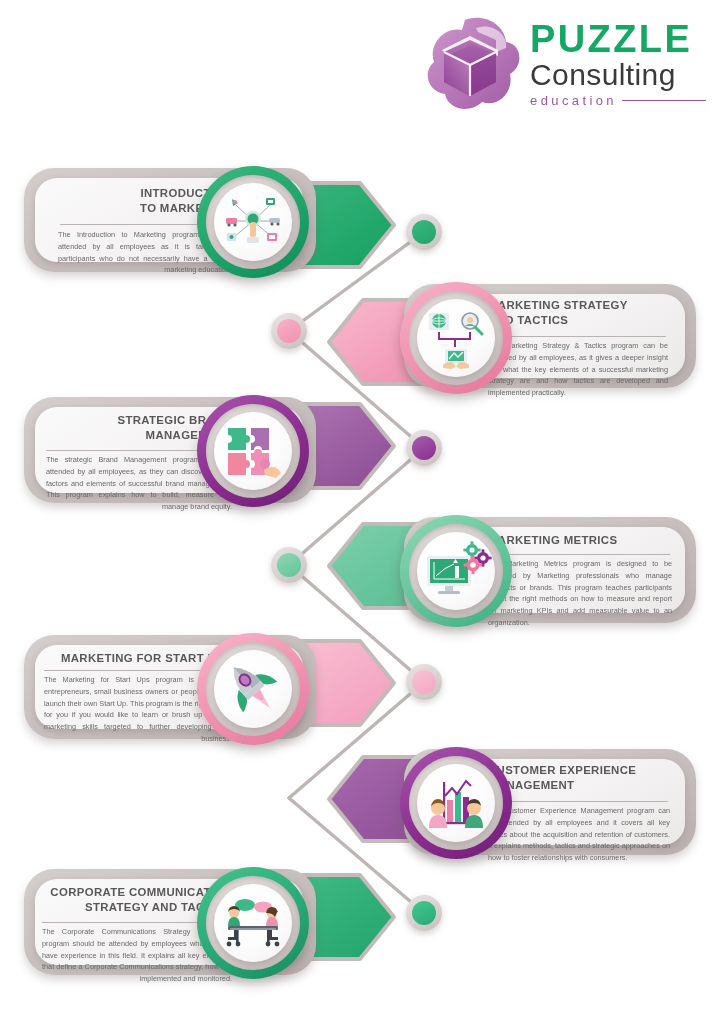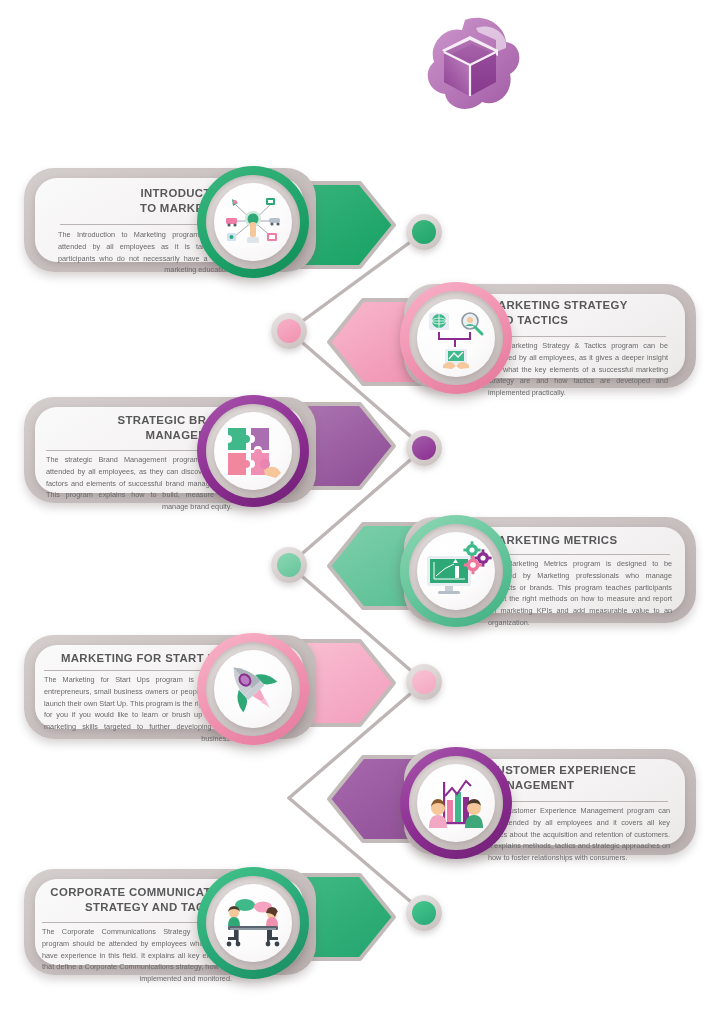--- a/index.html
+++ b/index.html
@@ -115,20 +115,28 @@
       <path d="M47 4 C66 -3 86 8 88 26 C104 28 106 50 92 58 C96 76 80 92 64 86
                C52 98 30 94 27 78 C10 76 4 56 16 46 C10 29 26 10 44 14 Z" fill="url(#lgA)" opacity="0.93"></path>
       <path d="M24 34 L52 20 L80 34 L80 40 L54 28 L30 40 Z" fill="#ffffff" opacity=".85"></path>
       <path d="M26 36 L52 24 L78 36 L78 66 L52 80 L26 66 Z" fill="url(#lgC)" opacity=".88"></path>
       <path d="M26 36 L52 49 L52 80 L26 66 Z" fill="url(#lgB)" opacity=".85"></path>
       <path d="M52 49 L78 36 L78 66 L52 80 Z" fill="#8a3d8f" opacity=".55"></path>
       <path d="M26 36 L52 49 L78 36" fill="none" stroke="#ffffff" stroke-width="2.4" opacity=".9"></path>
       <path d="M52 49 L52 80" fill="none" stroke="#ffffff" stroke-width="2.2" opacity=".9"></path>
       <path d="M58 12 C74 6 90 18 88 32 L78 36 L78 24 L60 16 Z" fill="#ffffff" opacity=".55"></path>
     </svg>
+    <div class="logo-text">
+      <div class="logo-puzzle">PUZZLE</div>
+      <div class="logo-consulting">Consulting</div>
+      <div class="logo-edu-row">
+        <div class="logo-education">education</div>
+        <div class="logo-rule"></div>
+      </div>
+    </div>
   </div>
 
   <svg class="layer" viewBox="0 0 719 1024">
     <g fill="none" stroke="#bdb6b5" stroke-width="3.4" stroke-linejoin="round" stroke-linecap="round">
       <path d="M424 232 L289 331"></path>
       <path d="M289 331 L424 448"></path>
       <path d="M424 448 L289 565"></path>
       <path d="M289 565 L424 682"></path>
       <path d="M424 682 L289 798"></path>
       <path d="M289 798 L424 913"></path>

